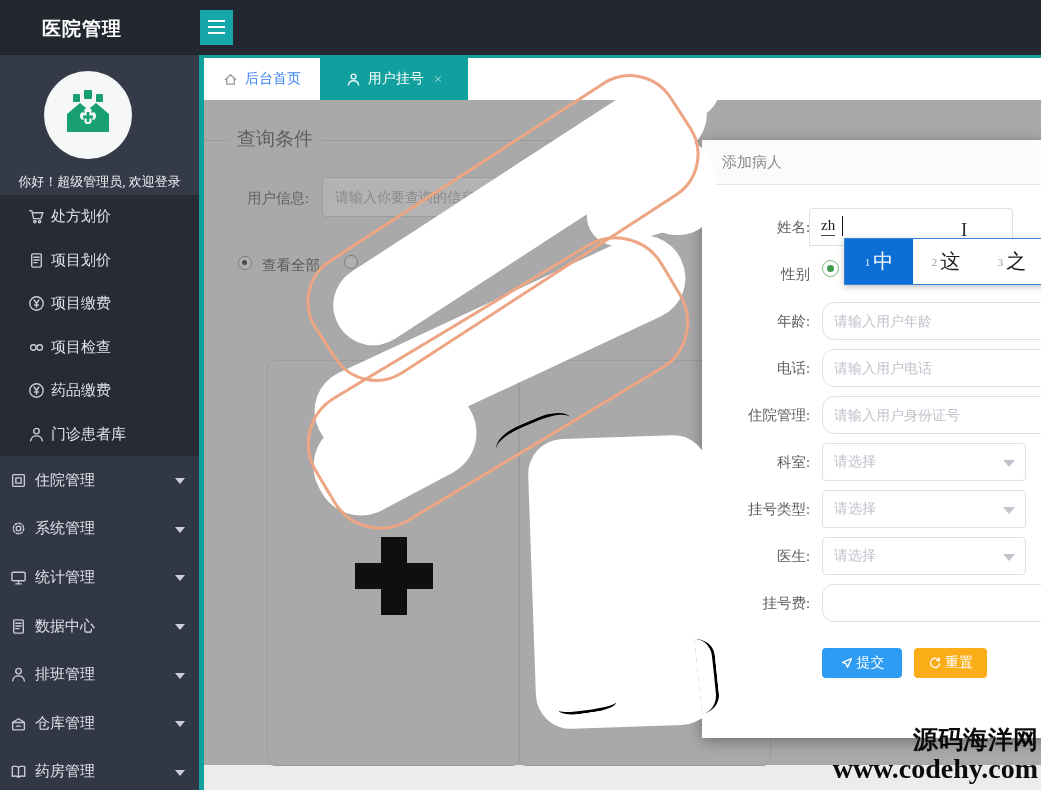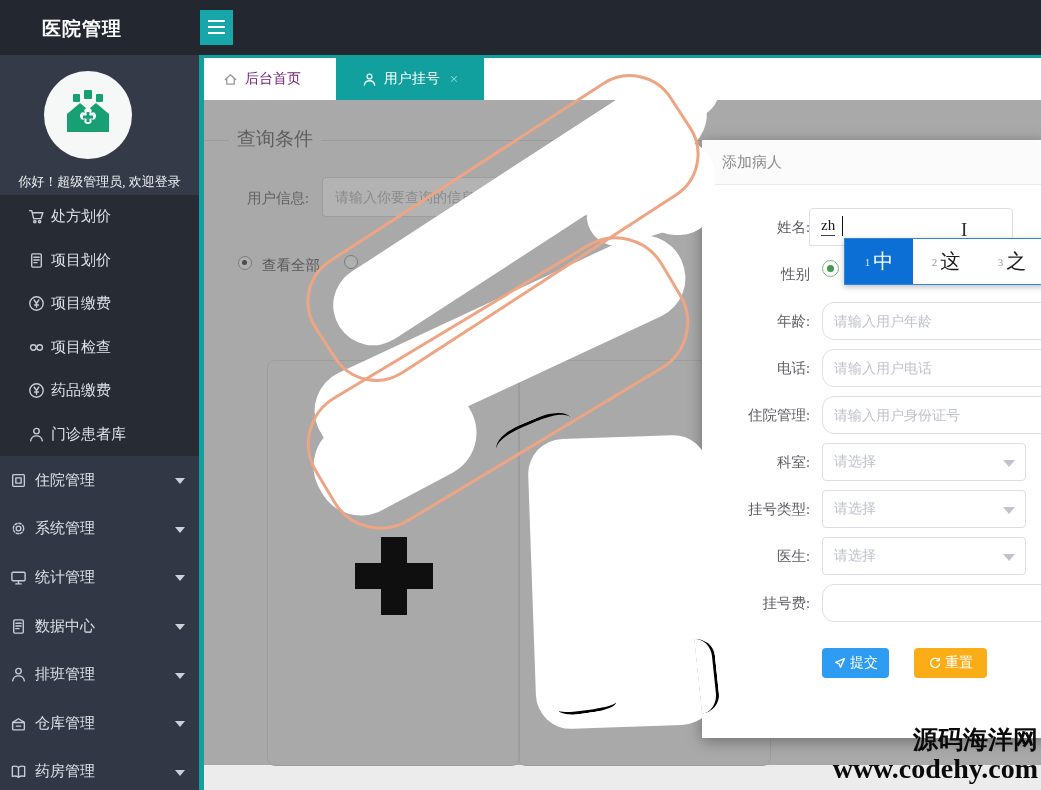--- a/index.html
+++ b/index.html
@@ -29,22 +29,22 @@
   .caret{position:absolute;right:14px;top:50%;margin-top:-2px;width:0;height:0;
          border-left:5px solid transparent;border-right:5px solid transparent;
          border-top:6px solid #ccd1d9;}
   .ic svg{width:100%;height:100%;stroke:#c8cdd5;fill:none;stroke-width:1.3;stroke-linecap:round;stroke-linejoin:round;}
 
   
   .teal-v{left:199px;top:55px;width:5px;height:735px;background:#12a09e;z-index:4;}
   .teal-h{left:199px;top:55px;width:842px;height:3px;background:#12a09e;z-index:4;}
   .tabbar{left:204px;top:58px;width:837px;height:42px;background:#fff;z-index:4;}
   .tab{position:absolute;top:0;height:42px;display:flex;align-items:center;cursor:pointer;font-size:14px;}
-  .tab-home{left:0;width:116px;color:#701a75;justify-content:center;}
-  .tab-active{left:132px;width:148px;background:#12a09e;color:#fff;justify-content:center;}
+  .tab-home{left:0;width:116px;color:#3b82f6;justify-content:center;}
+  .tab-active{left:116px;width:148px;background:#12a09e;color:#fff;justify-content:center;}
   .tab .tic{width:15px;height:15px;margin-right:7px;}
   .tab .tic svg{width:100%;height:100%;fill:none;stroke-width:1.4;stroke-linecap:round;stroke-linejoin:round;}
   .tab-close{margin-left:10px;color:#9adbd6;font-size:15px;cursor:pointer;}
 
   .graybg{left:204px;top:100px;width:837px;height:665px;background:#a9a9a9;z-index:1;}
   .bottomstrip{left:204px;top:765px;width:837px;height:25px;background:#ececec;z-index:2;}
 
   
   .legend-line{left:204px;top:140px;width:837px;height:1px;background:#9b9b9b;z-index:2;}
   .legend-text{left:229px;top:126px;font-size:19px;color:#5e5e5e;background:#a9a9a9;
@@ -94,21 +94,21 @@
   .comp{position:absolute;left:11px;top:8px;font-size:15px;color:#1b1b1b;
         border-bottom:1px solid #444;padding-bottom:1px;}
   .tcaret{position:absolute;left:32px;top:7px;width:1px;height:20px;background:#111;}
   .radio-green{position:absolute;left:120px;top:5px;width:17px;height:17px;border:1.5px solid #74b77a;
         border-radius:50%;box-sizing:border-box;cursor:pointer;}
   .radio-green::after{content:"";position:absolute;left:3.5px;top:3.5px;width:7px;height:7px;
         border-radius:50%;background:#3f9b49;}
   .mbtn{position:absolute;top:0;height:30px;border:none;border-radius:4px;color:#fff;
         font-size:14px;display:flex;align-items:center;justify-content:center;cursor:pointer;
         font-family:inherit;}
-  .btn-submit{left:120px;width:67px;background:#2d9cf2;}
+  .btn-submit{left:120px;width:80px;background:#2d9cf2;}
   .btn-reset{left:212px;width:73px;background:#fbad17;}
   .mbtn svg{width:14px;height:14px;margin-right:3px;stroke:#fff;fill:none;stroke-width:1.5;
         stroke-linecap:round;stroke-linejoin:round;}
 
   
   .ime{left:844px;top:238px;width:200px;height:47px;z-index:40;display:flex;
        border:1px solid #3584d6;box-sizing:border-box;background:#fff;
        box-shadow:0 2px 6px rgba(0,0,0,.25);}
   .cand{flex:0 0 66px;display:flex;align-items:center;justify-content:center;cursor:pointer;}
   .cand .n{font-size:11px;margin-right:3px;}

